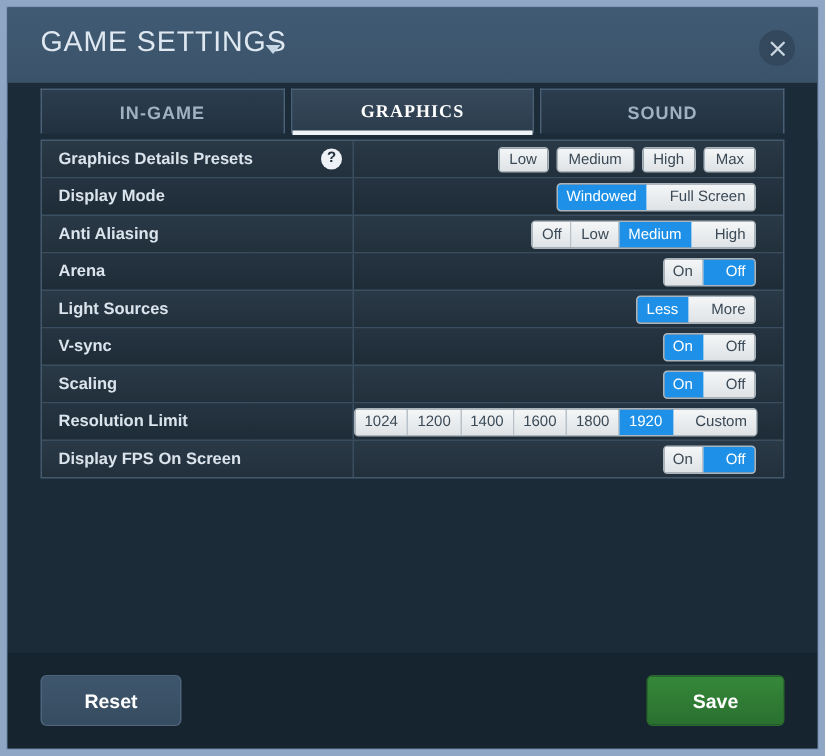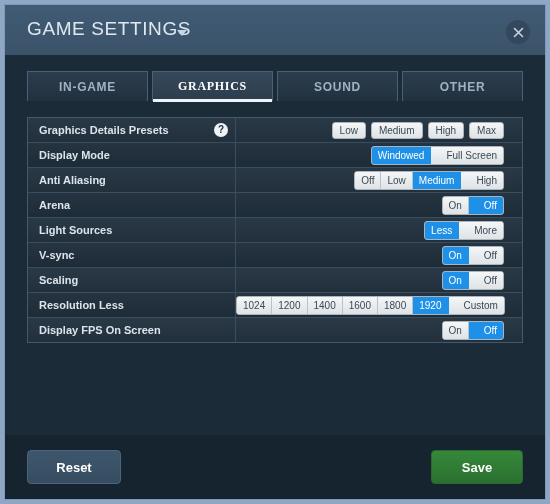--- a/index.html
+++ b/index.html
@@ -39,21 +39,21 @@
     width:24px;height:24px;border-radius:50%;
     background:#33485c;
     display:flex;align-items:center;justify-content:center;
     cursor:pointer;
   }
   .close-btn svg{display:block;}
   
   .tabs{
     position:relative;z-index:2;
     height:30px;flex:0 0 30px;
-    margin:16px 22px;
+    margin:4px 22px;
     display:flex;gap:4px;
   }
   .tab{
     flex:1;
     display:flex;align-items:center;justify-content:center;
     font-size:12px;letter-spacing:.7px;font-weight:bold;
     color:#9fb2c4;
     background:linear-gradient(#2b3d4e,#22313f);
     border:1px solid #4a6076;
     border-bottom:none;
@@ -200,23 +200,20 @@
   <div class="tabs">
       <div class="tab">
         <span>IN-GAME</span>
       </div>
       <div class="tab active">
         <span>GRAPHICS</span>
       </div>
       <div class="tab">
         <span>SOUND</span>
       </div>
-      <div class="tab">
-        <span>OTHER</span>
-      </div>
     </div>
 
   <div class="content">
     <div class="rows">
         <div class="row">
           <div class="row-label">
             <span>Graphics Details Presets</span>
             <span class="help-icon">?</span>
           </div>
           <div class="row-control">
@@ -291,21 +288,21 @@
           </div>
           <div class="row-control">
             <div class="seg">
               <div class="seg-item sel">On</div>
               <div class="seg-item">Off</div>
             </div>
           </div>
         </div>
         <div class="row">
           <div class="row-label">
-            <span>Resolution Less</span>
+            <span>Resolution Limit</span>
           </div>
           <div class="row-control">
             <div class="seg">
               <div class="seg-item">1024</div>
               <div class="seg-item">1200</div>
               <div class="seg-item">1400</div>
               <div class="seg-item">1600</div>
               <div class="seg-item">1800</div>
               <div class="seg-item sel">1920</div>
               <div class="seg-item">Custom</div>

